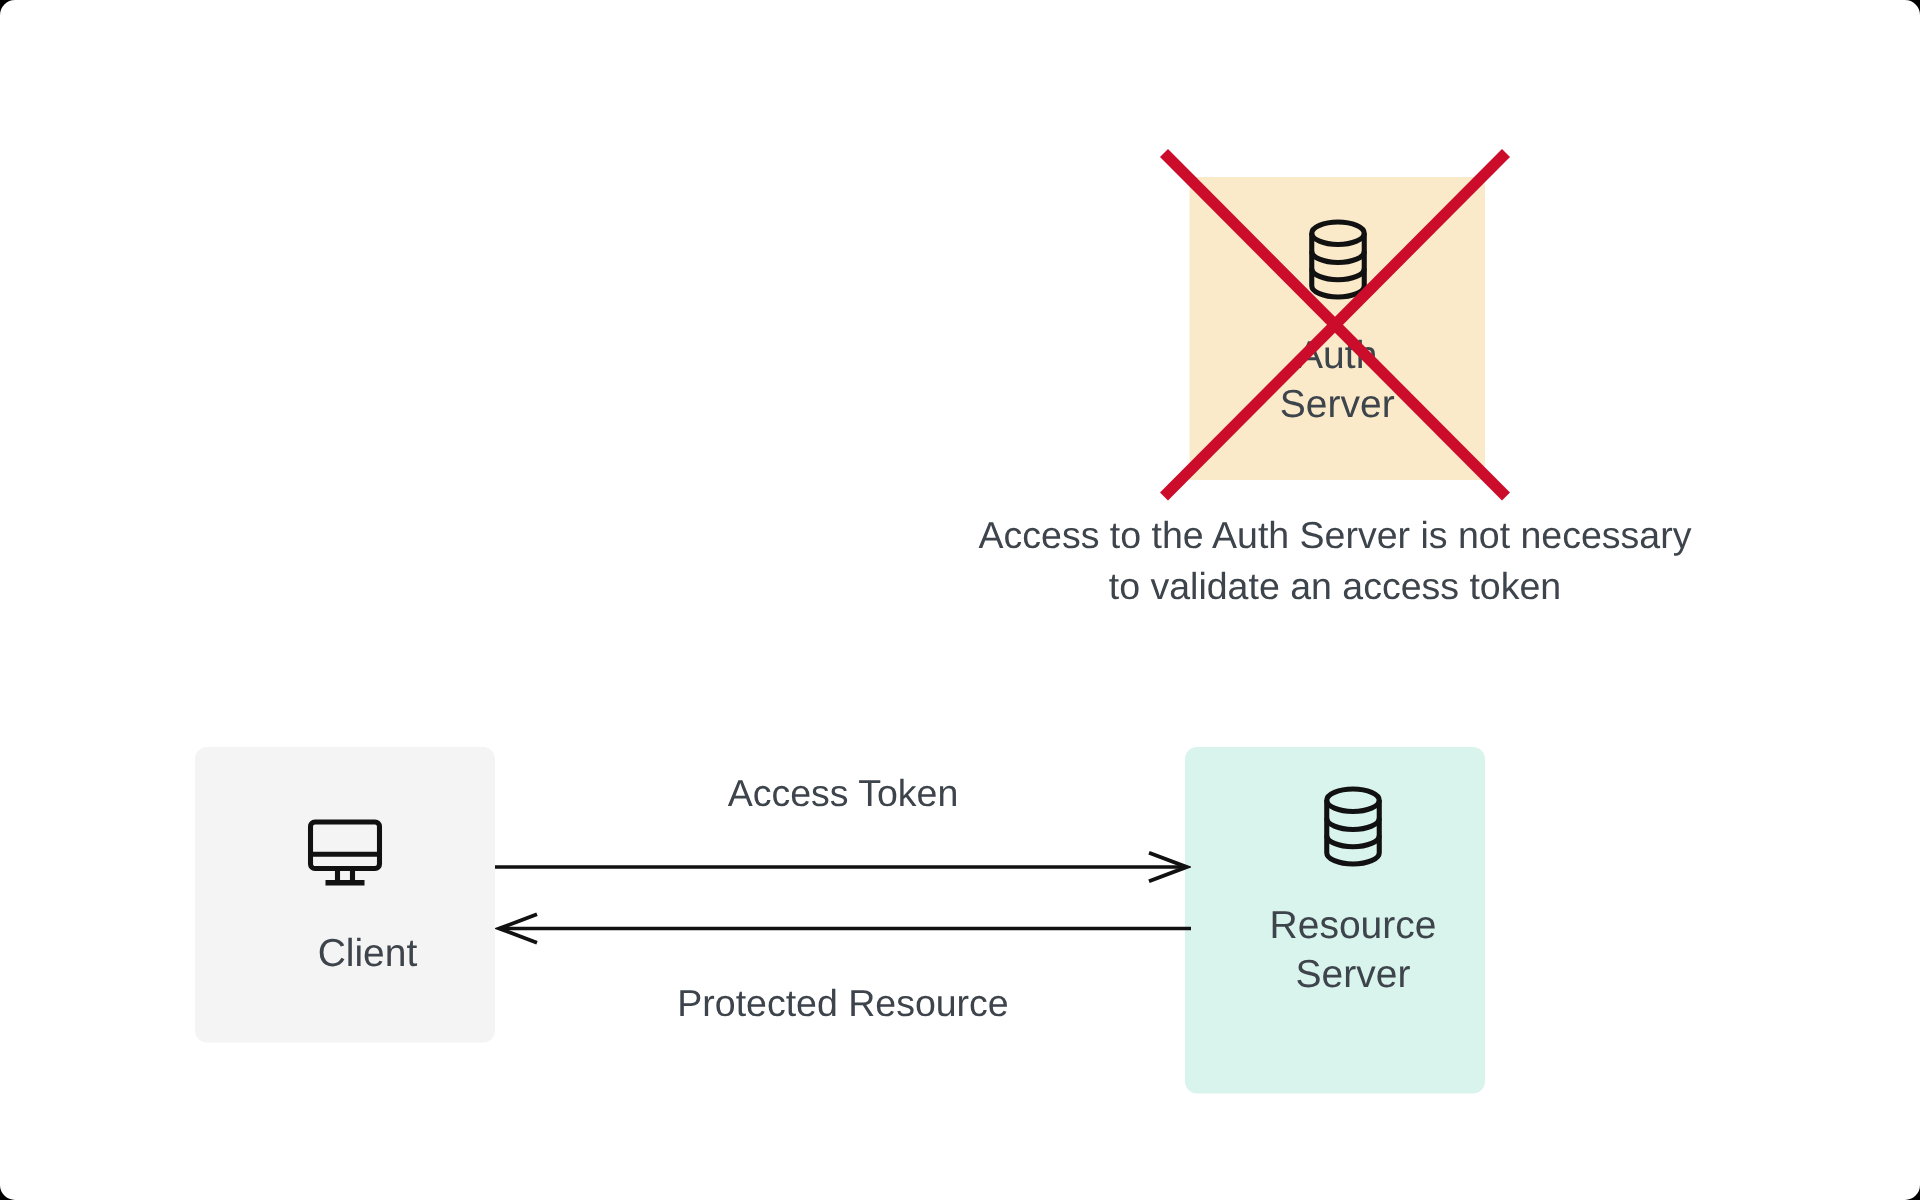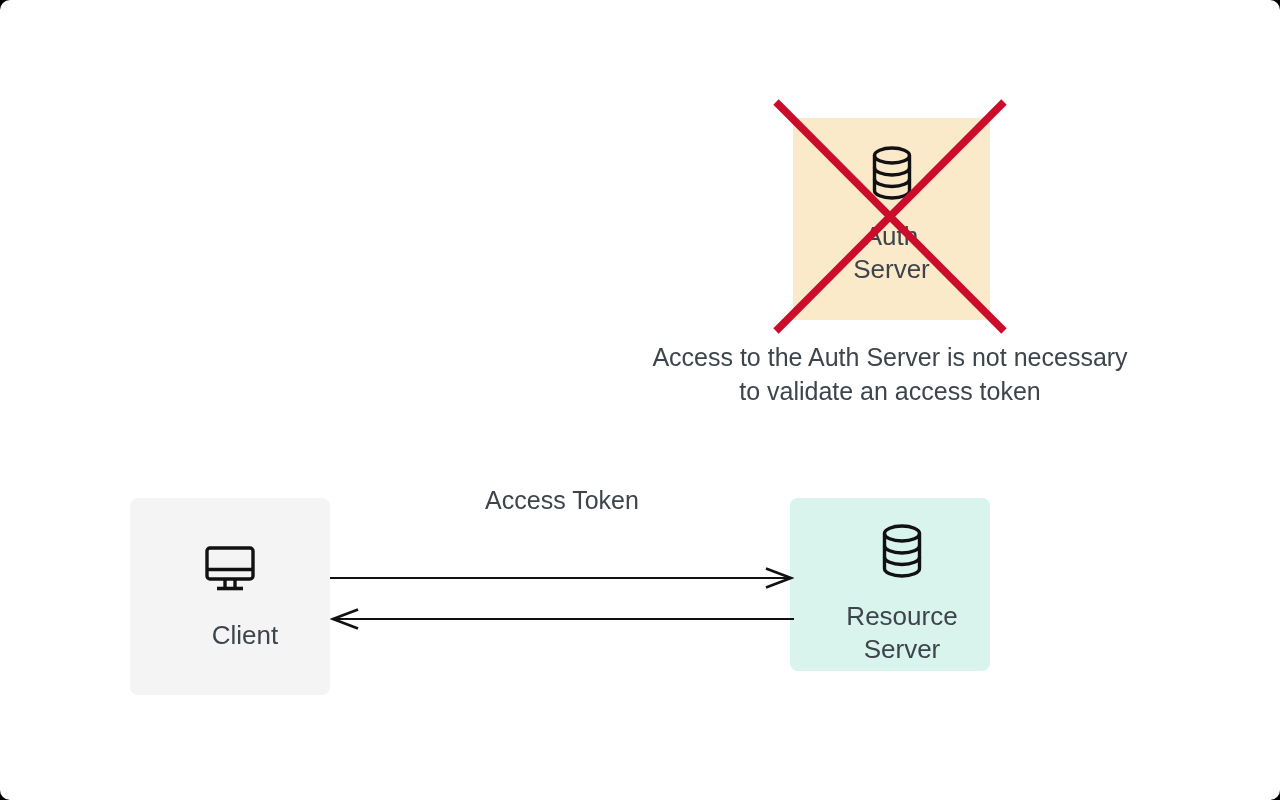--- a/index.html
+++ b/index.html
@@ -40,21 +40,21 @@
   .client-box {
     left: 130px; top: 498px;
     width: 200px; height: 197px;
     background: #f4f4f4;
     border-radius: 8px;
     padding-top: 48px;
   }
   .client-box .label { margin-top: 26px; margin-left: 30px; }
   .resource-box {
     left: 790px; top: 498px;
-    width: 200px; height: 173px;
+    width: 200px; height: 231px;
     background: #d9f4ec;
     border-radius: 8px;
     padding-top: 26px;
     padding-left: 24px;
   }
   .resource-box .label { margin-top: 22px; }
   .cross {
     position: absolute;
     left: 770px; top: 96px;
     width: 240px; height: 240px;
@@ -74,21 +74,21 @@
     width: 464px; height: 72px;
   }
   .arrow-label {
     position: absolute;
     left: 362px;
     width: 400px;
     text-align: center;
     font-size: 25px;
     color: #3e444b;
   }
-  .arrow-label.top { top: 486px; text-align: center; }
+  .arrow-label.top { top: 515px; text-align: center; }
   .arrow-label.bottom { top: 655px; }
   .icon svg { display: block; }
 </style>
 </head>
 <body>
 
 <div class="page">
 
   <div class="box auth-box">
     <span class="icon">
@@ -146,14 +146,15 @@
   <svg class="arrows" width="464" height="72" viewBox="0 0 464 72">
 
     <line x1="0" y1="18" x2="460" y2="18" stroke="#111111" stroke-width="2.2"></line>
     <polyline points="436,8.5 461,18 436,27.5" fill="none" stroke="#111111" stroke-width="2.6"></polyline>
 
     <line x1="464" y1="59" x2="4" y2="59" stroke="#111111" stroke-width="2.2"></line>
     <polyline points="28,49.5 3,59 28,68.5" fill="none" stroke="#111111" stroke-width="2.6"></polyline>
   </svg>
 
   <div class="arrow-label top">Access Token</div>
+  <div class="arrow-label bottom">Protected Resource</div>
 
 </div>
 
 </body></html>

